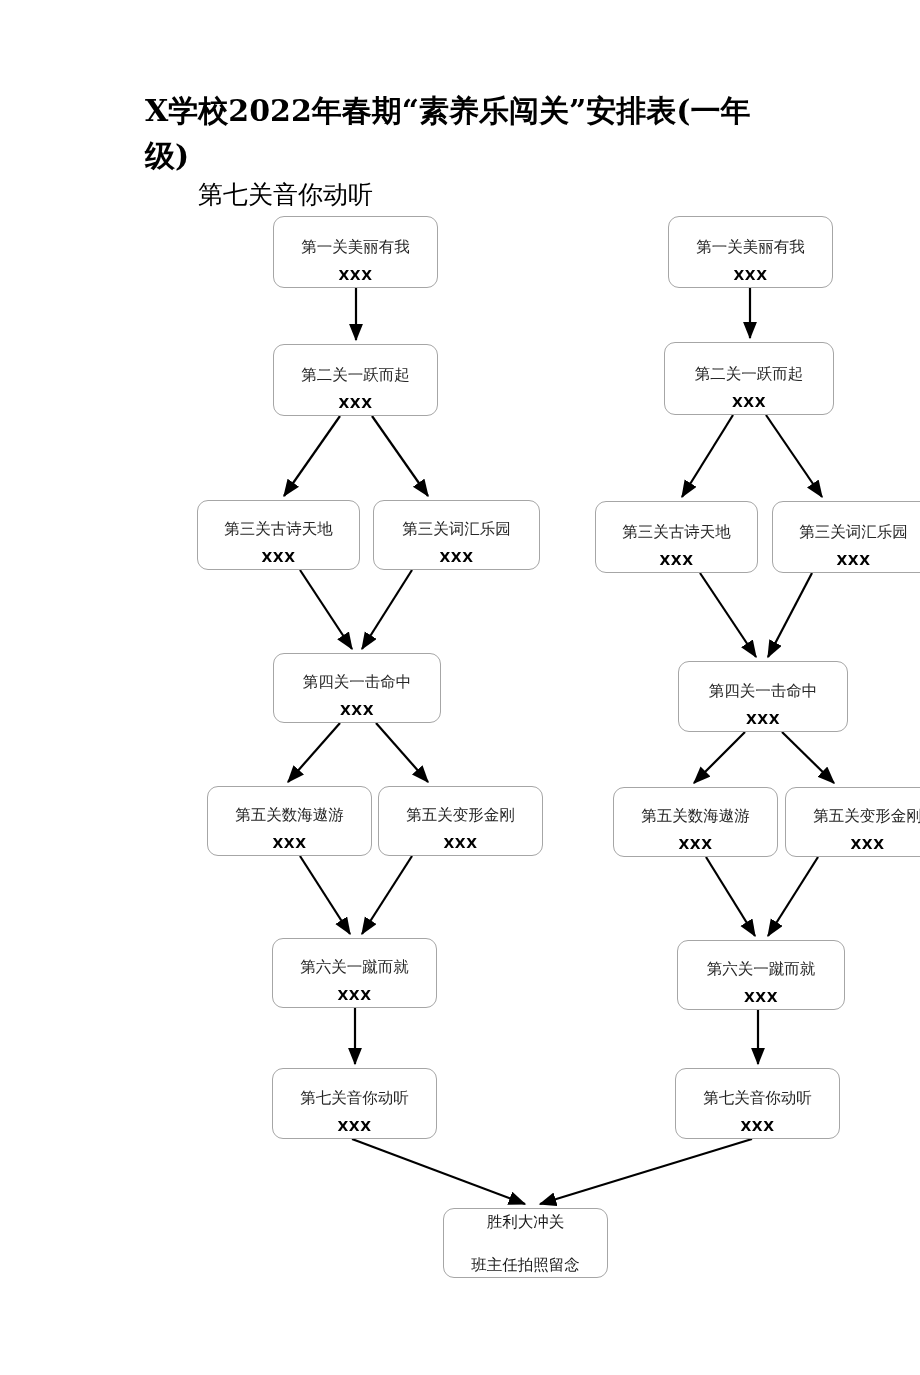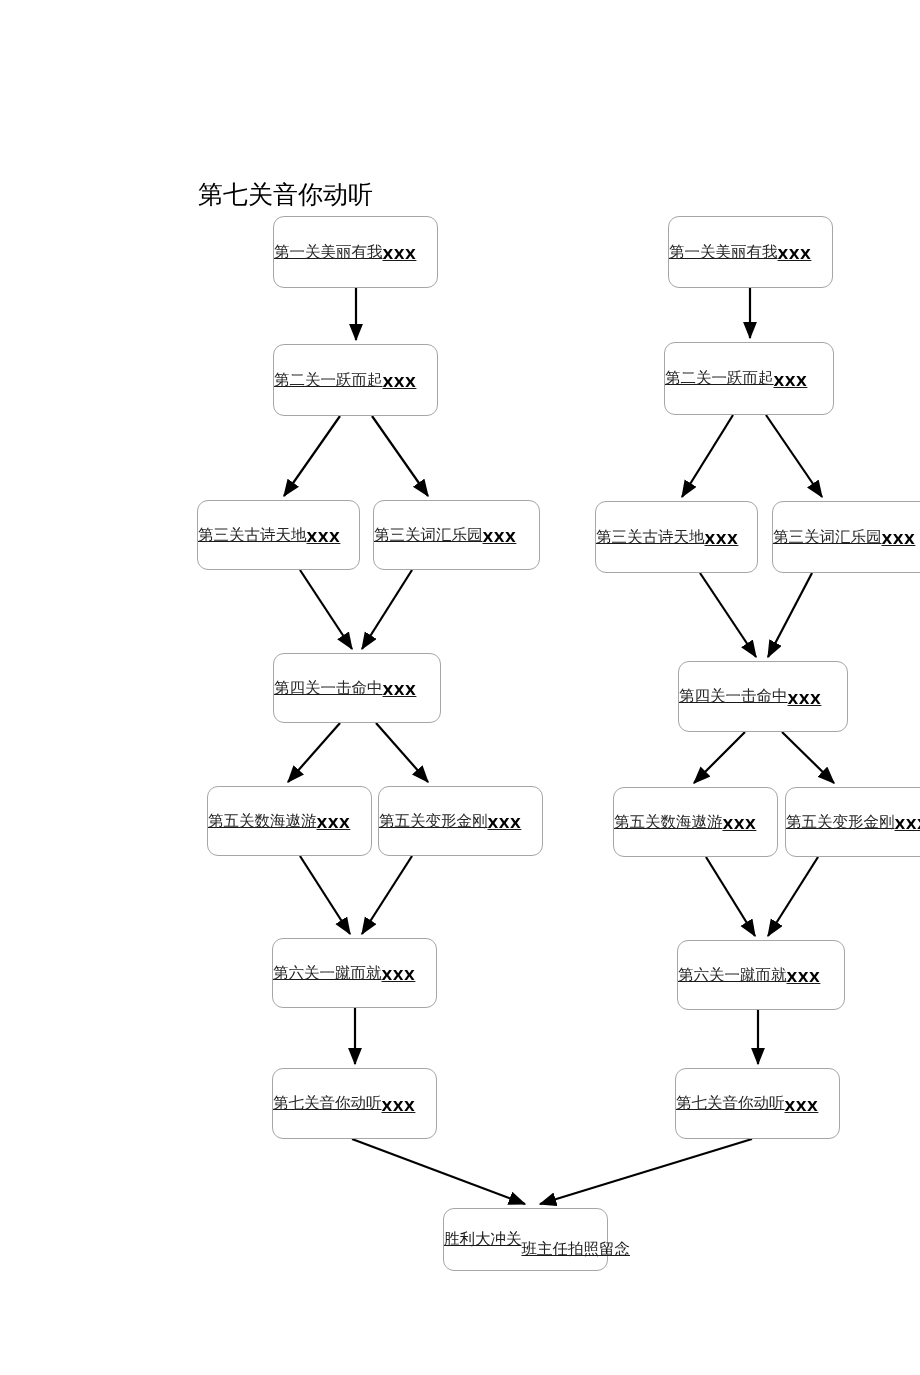--- a/index.html
+++ b/index.html
@@ -45,31 +45,30 @@
     color: #000000;
     white-space: nowrap;
   }
   .node {
     position: absolute;
     box-sizing: border-box;
     border: 1px solid #a6a6a6;
     border-radius: 11px;
     background: #ffffff;
     display: flex;
-    flex-direction: row;
+    flex-direction: column;
     align-items: center;
-    justify-content: flex-start;
+    justify-content: flex-end;
     font-family: "DejaVu Serif", "Liberation Serif", serif;
     font-size: 15px;
     line-height: 23px;
     color: #1a1a1a;
     text-align: center;
     white-space: nowrap;
     z-index: 2;
-    text-decoration: underline;
   }
   .node .line1 {
     font-family: "DejaVu Serif", "Liberation Serif", serif;
     font-size: 15.5px;
     color: #262626;
   }
   .node .line2 {
     font-family: "DejaVu Sans", "Liberation Sans", sans-serif;
     font-size: 14px;
     font-weight: bold;
@@ -94,20 +93,21 @@
     height: 1375px;
     z-index: 1;
     pointer-events: none;
   }
 </style>
 </head>
 <body>
 
 <div id="page">
 
+  <div id="title">X学校2022年春期“素养乐闯关”安排表(一年级)</div>
 
   <div id="group-labels">第七关音你动听</div>
 
   <svg id="edges" viewBox="0 0 920 1375" width="920" height="1375">
     <defs>
       <marker id="arrowhead" markerWidth="9" markerHeight="9" refX="7.4" refY="3.2" orient="auto" markerUnits="strokeWidth">
         <path d="M0,0 L8,3.2 L0,6.4 z" fill="#000000"></path>
       </marker>
     </defs>
     <g id="edge-group">
@@ -202,19 +202,19 @@
         <div class="line2">XXX</div>
       </div>
       <div class="node" style="left: 677px; top: 940px; width: 168px; height: 70px;">
         <div class="line1">第六关一蹴而就</div>
         <div class="line2">XXX</div>
       </div>
       <div class="node" style="left: 675px; top: 1068px; width: 165px; height: 71px;">
         <div class="line1">第七关音你动听</div>
         <div class="line2">XXX</div>
       </div>
-      <div class="node final" style="left: 443px; top: 1208px; width: 165px; height: 63px;">
+      <div class="node final" style="left: 443px; top: 1208px; width: 165px; height: 70px;">
         <div class="line1">胜利大冲关</div>
         <div class="line2">班主任拍照留念</div>
       </div>
     </div>
 
 </div>
 
 </body></html>

